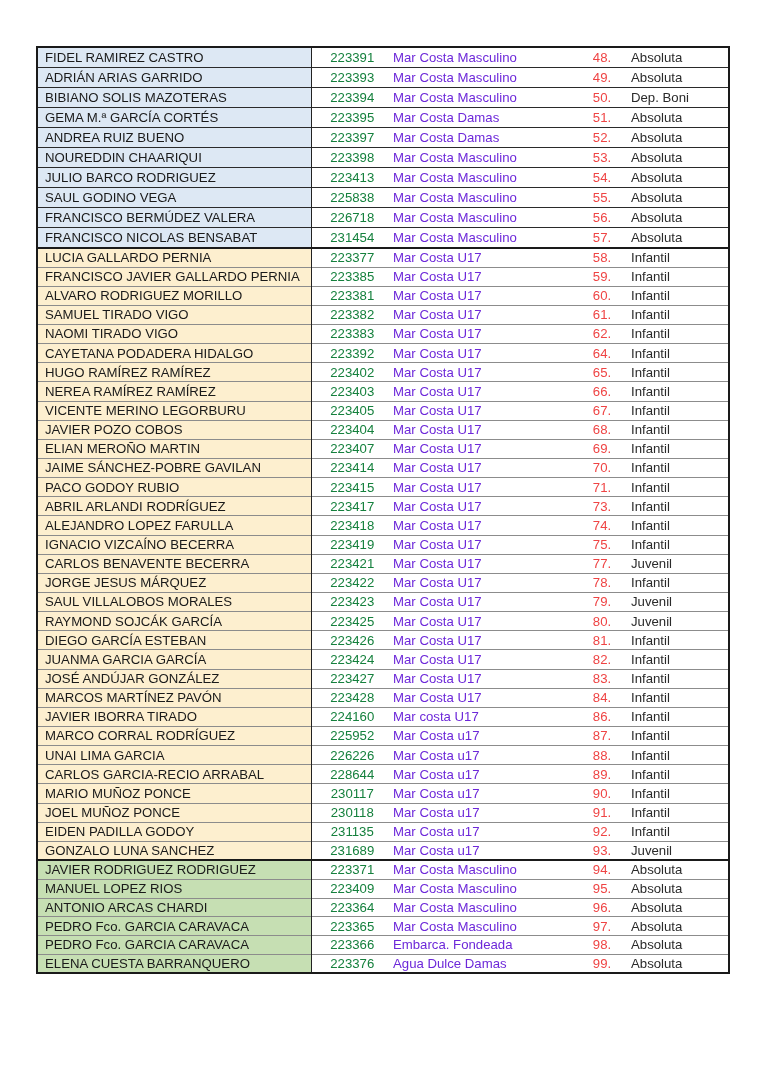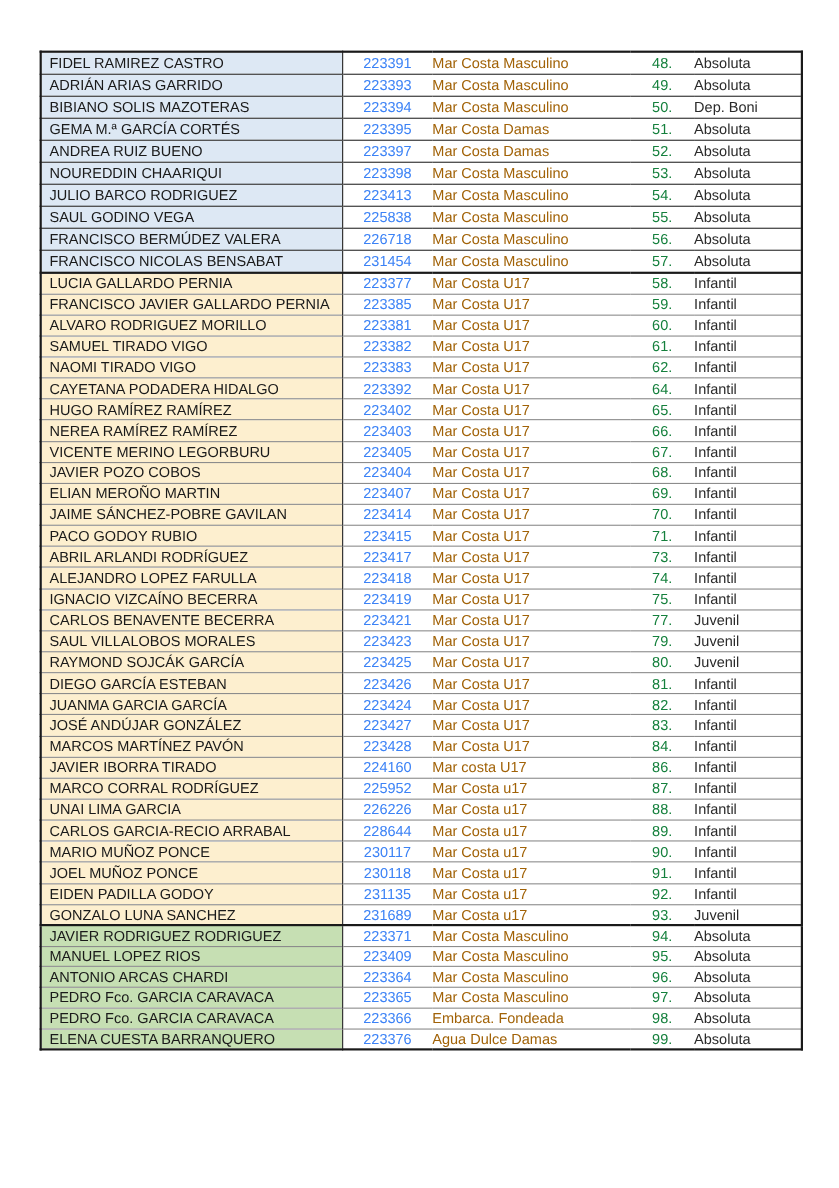--- a/index.html
+++ b/index.html
@@ -2,23 +2,23 @@
 <html><head>
 <meta charset="utf-8">
 <style>
   html, body { margin: 0; padding: 0; background: #ffffff; }
   body { width: 763px; height: 1080px; position: relative; overflow: hidden;
          font-family: "Liberation Sans", "DejaVu Sans", sans-serif; }
   .sheet { position: absolute; left: 36px; top: 46px; width: 760px; }
   table { border-collapse: collapse; width: 692px; table-layout: fixed; }
   td { padding: 0; white-space: nowrap; overflow: hidden; font-size: 13.2px; line-height: 1; }
   td.name { color: #1a1a1a; padding-left: 7px; border-right: 1.5px solid #222; }
-  td.num { color: #3b82f6; text-align: center; margin-left: 17px; }
-  td.club { color: #a16207; padding-left: 0; }
-  td.order { color: #15803d; text-align: center; }
+  td.num { color: #15803d; text-align: center; margin-left: 17px; }
+  td.club { color: #6d28d9; padding-left: 0; }
+  td.order { color: #ef4444; text-align: center; }
   td.cat { color: #2a2a2a; text-align: left; }
   tr { border-bottom: 1px solid #8c8c8c; }
   tbody { border: 2px solid #1a1a1a; }
   tbody.blue tr { height: 20.1px; }
   tbody.yellow tr { height: 19.15px; }
   tbody.green tr { height: 18.8px; }
   tbody.blue td.name { background: #dde8f4; }
   tbody.yellow td.name { background: #fdefcf; margin-top: 37px; }
   tbody.green td.name { background: #c6dfb3; }
   tbody.blue tr { border-bottom: 1.5px solid #2a2a2a; }
@@ -226,20 +226,27 @@
           <td class="cat">Infantil</td>
         </tr>
         <tr>
           <td class="name">CARLOS BENAVENTE BECERRA</td>
           <td class="num">223421</td>
           <td class="club">Mar Costa U17</td>
           <td class="order">77.</td>
           <td class="cat">Juvenil</td>
         </tr>
         <tr>
+          <td class="name">JORGE JESUS MÁRQUEZ</td>
+          <td class="num">223422</td>
+          <td class="club">Mar Costa U17</td>
+          <td class="order">78.</td>
+          <td class="cat">Infantil</td>
+        </tr>
+        <tr>
           <td class="name">SAUL VILLALOBOS MORALES</td>
           <td class="num">223423</td>
           <td class="club">Mar Costa U17</td>
           <td class="order">79.</td>
           <td class="cat">Juvenil</td>
         </tr>
         <tr>
           <td class="name">RAYMOND SOJCÁK GARCÍA</td>
           <td class="num">223425</td>
           <td class="club">Mar Costa U17</td>

